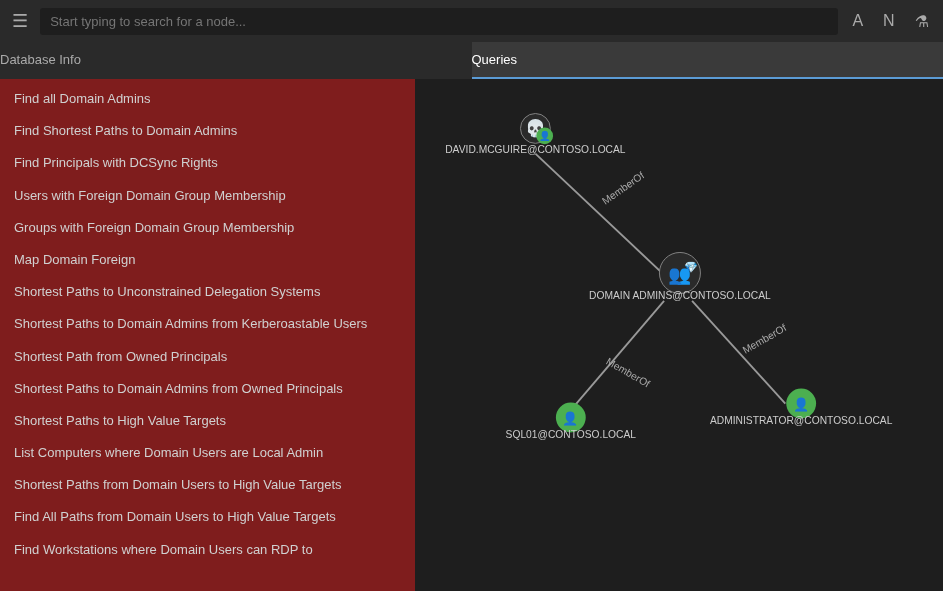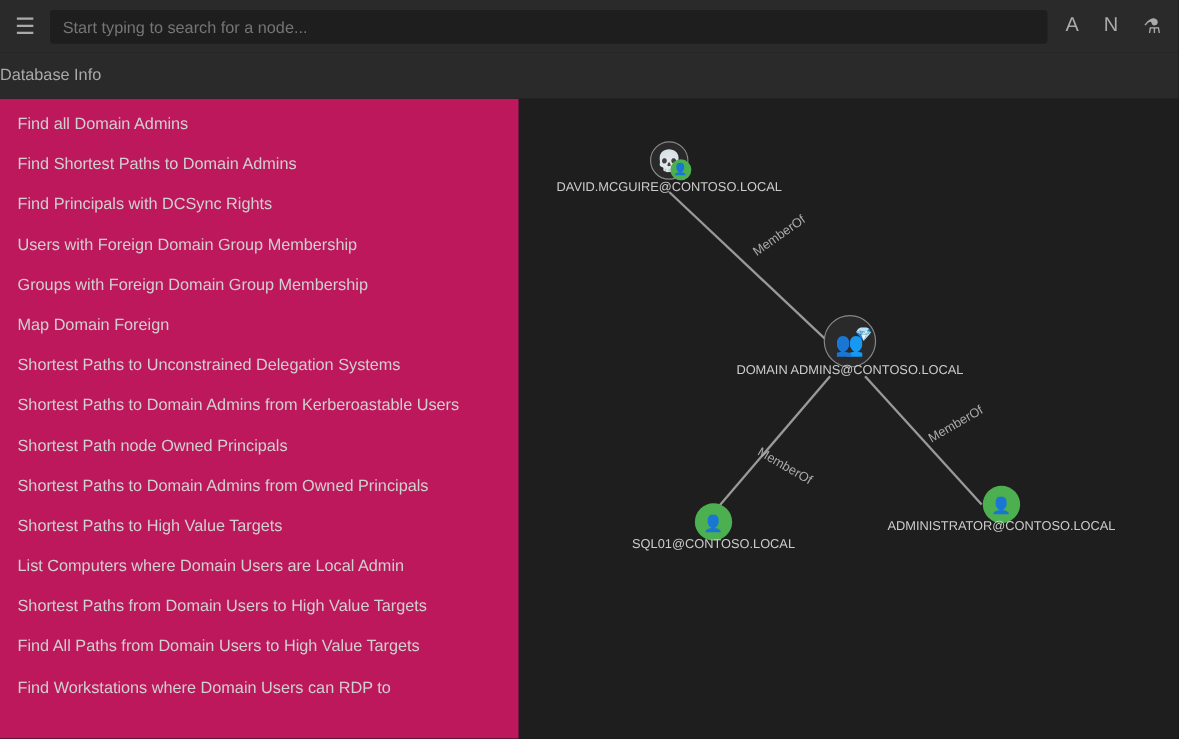--- a/index.html
+++ b/index.html
@@ -71,21 +71,21 @@
     
     .main-content {
       display: flex;
       flex: 1;
       overflow: hidden;
     }
 
     
     .left-panel {
       width: 415px;
-      background: #be185d;
+      background: #7f1d1d;
       overflow-y: scroll;
       flex-shrink: 0;
       position: relative;
     }
     .left-panel::-webkit-scrollbar {
       width: 8px;
     }
     .left-panel::-webkit-scrollbar-track {
       background: #2a2a2a;
     }
@@ -139,36 +139,37 @@
 <div class="top-bar">
   <span class="hamburger-icon">☰</span>
   <input class="search-input" type="text" placeholder="Start typing to search for a node..." style="">
   <span class="top-icon-btn">A</span>
   <span class="top-icon-btn">N</span>
   <span class="top-icon-btn">⚗</span>
 </div>
 
 <div class="tabs">
   <div class="tab">Database Info</div>
+  <div class="tab active">Queries</div>
 </div>
 
 <div class="main-content">
 
   <div class="left-panel">
     <ul class="query-list">
 
     <li class="query-item">Find all Domain Admins</li>
         <li class="query-item">Find Shortest Paths to Domain Admins</li>
         <li class="query-item">Find Principals with DCSync Rights</li>
         <li class="query-item">Users with Foreign Domain Group Membership</li>
         <li class="query-item">Groups with Foreign Domain Group Membership</li>
         <li class="query-item">Map Domain Foreign</li>
         <li class="query-item">Shortest Paths to Unconstrained Delegation Systems</li>
         <li class="query-item">Shortest Paths to Domain Admins from Kerberoastable Users</li>
-        <li class="query-item">Shortest Path node Owned Principals</li>
+        <li class="query-item">Shortest Path from Owned Principals</li>
         <li class="query-item">Shortest Paths to Domain Admins from Owned Principals</li>
         <li class="query-item">Shortest Paths to High Value Targets</li>
         <li class="query-item">List Computers where Domain Users are Local Admin</li>
         <li class="query-item">Shortest Paths from Domain Users to High Value Targets</li>
         <li class="query-item">Find All Paths from Domain Users to High Value Targets</li>
         <li class="query-item">Find Workstations where Domain Users can RDP to</li>
       </ul>
   </div>
 
   <div class="graph-area">

